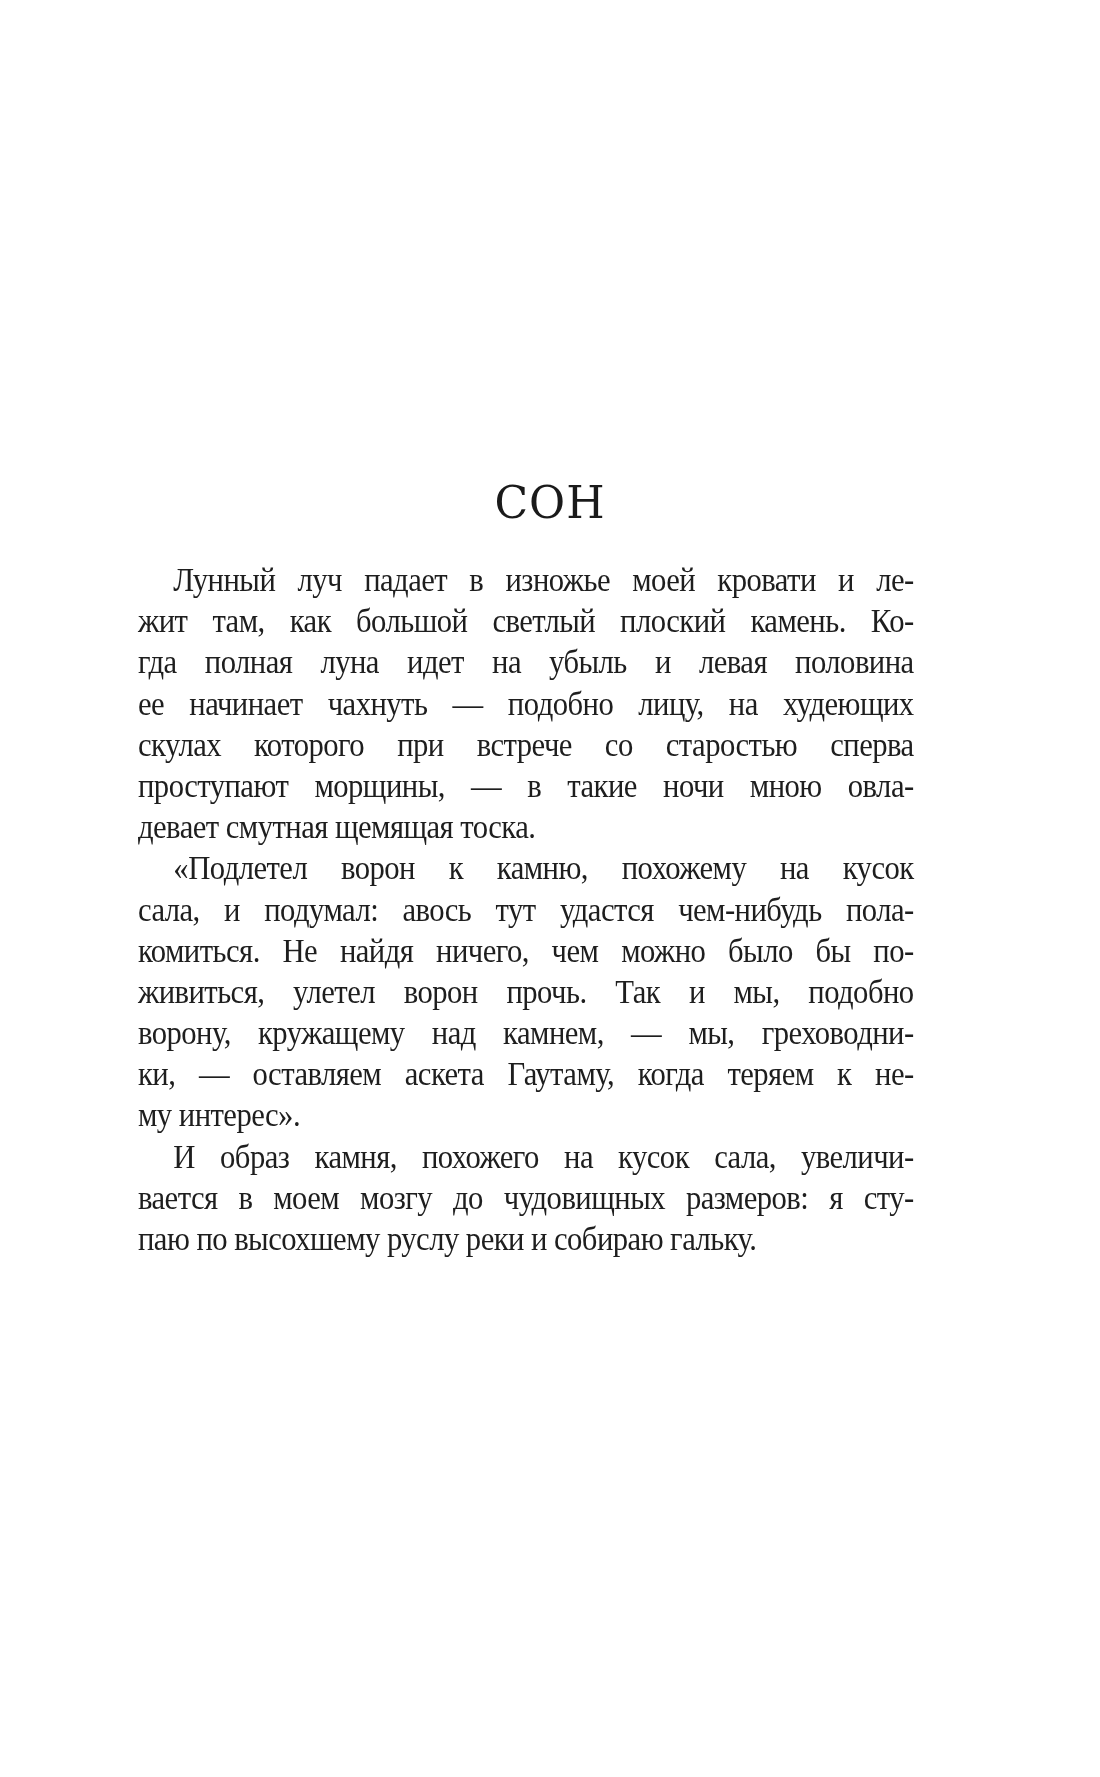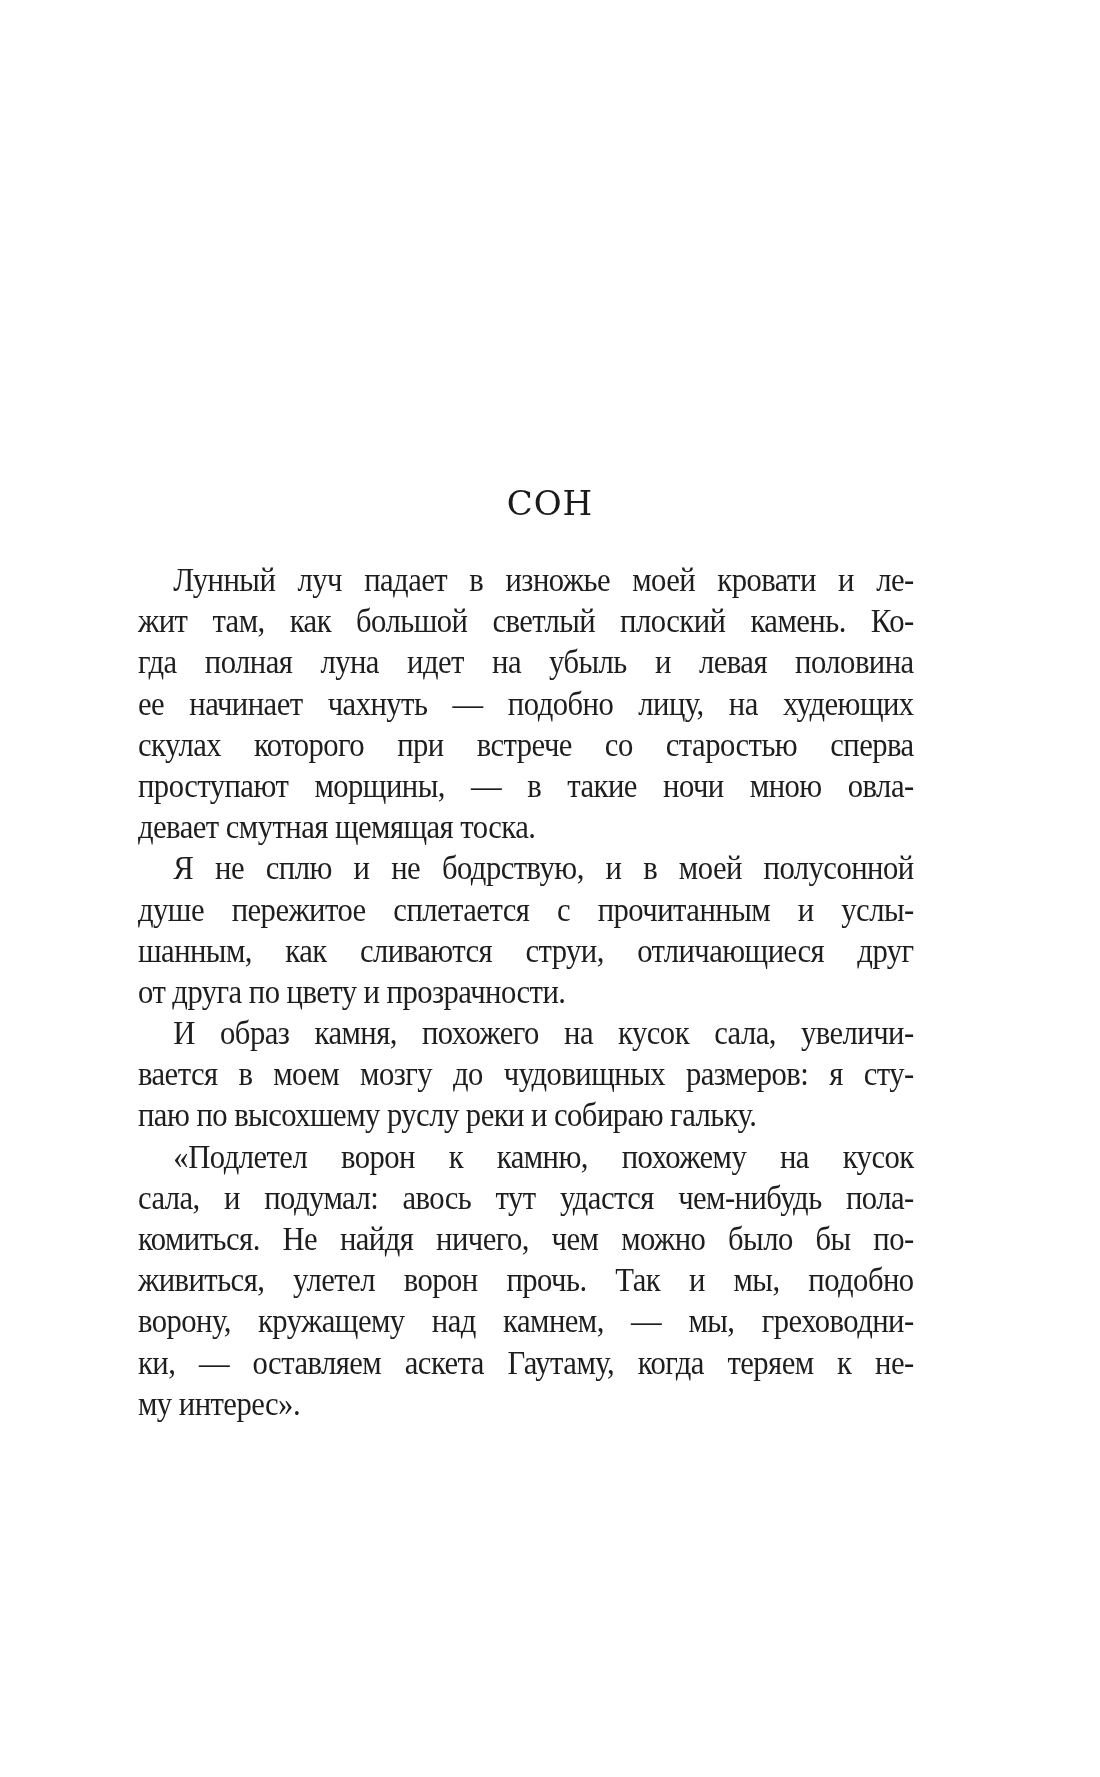--- a/index.html
+++ b/index.html
@@ -22,21 +22,21 @@
       height: 1777px;
       background: #ffffff;
     }
     .chapter-title {
       position: absolute;
       top: 478px;
       left: 0;
       width: 1100px;
       text-align: center;
       font-family: "DejaVu Serif", "Liberation Serif", serif;
-      font-size: 34px;
+      font-size: 44px;
       letter-spacing: 1px;
       color: #1a1a1a;
       line-height: 50px;
       margin: 0;
       font-weight: normal;
     }
     .body-text {
       position: absolute;
       top: 560px;
       left: 138px;
@@ -69,37 +69,31 @@
     <div>
       <span class="line indent">Лунный луч падает в изножье моей кровати и ле-</span>
       <span class="line">жит там, как большой светлый плоский камень. Ко-</span>
       <span class="line">гда полная луна идет на убыль и левая половина</span>
       <span class="line">ее начинает чахнуть — подобно лицу, на худеющих</span>
       <span class="line">скулах которого при встрече со старостью сперва</span>
       <span class="line">проступают морщины, — в такие ночи мною овла-</span>
       <span class="line last">девает смутная щемящая тоска.</span>
     </div>
 
-    <div>
-      <span class="line indent">Я не сплю и не бодрствую, и в моей полусонной</span>
-      <span class="line">душе пережитое сплетается с прочитанным и услы-</span>
-      <span class="line">шанным, как сливаются струи, отличающиеся друг</span>
-      <span class="line last">от друга по цвету и прозрачности.</span>
-    </div>
 
-
-    <div>
-      <span class="line indent">И образ камня, похожего на кусок сала, увеличи-</span>
-      <span class="line">вается в моем мозгу до чудовищных размеров: я сту-</span>
-      <span class="line last">паю по высохшему руслу реки и собираю гальку.</span>
-    </div>
 
     <div>
       <span class="line indent">«Подлетел ворон к камню, похожему на кусок</span>
       <span class="line">сала, и подумал: авось тут удастся чем-нибудь пола-</span>
       <span class="line">комиться. Не найдя ничего, чем можно было бы по-</span>
       <span class="line">живиться, улетел ворон прочь. Так и мы, подобно</span>
       <span class="line">ворону, кружащему над камнем, — мы, греховодни-</span>
       <span class="line">ки, — оставляем аскета Гаутаму, когда теряем к не-</span>
       <span class="line last">му интерес».</span>
     </div>
+
+    <div>
+      <span class="line indent">И образ камня, похожего на кусок сала, увеличи-</span>
+      <span class="line">вается в моем мозгу до чудовищных размеров: я сту-</span>
+      <span class="line last">паю по высохшему руслу реки и собираю гальку.</span>
+    </div>
   </div>
 </div>
 
 </body></html>

